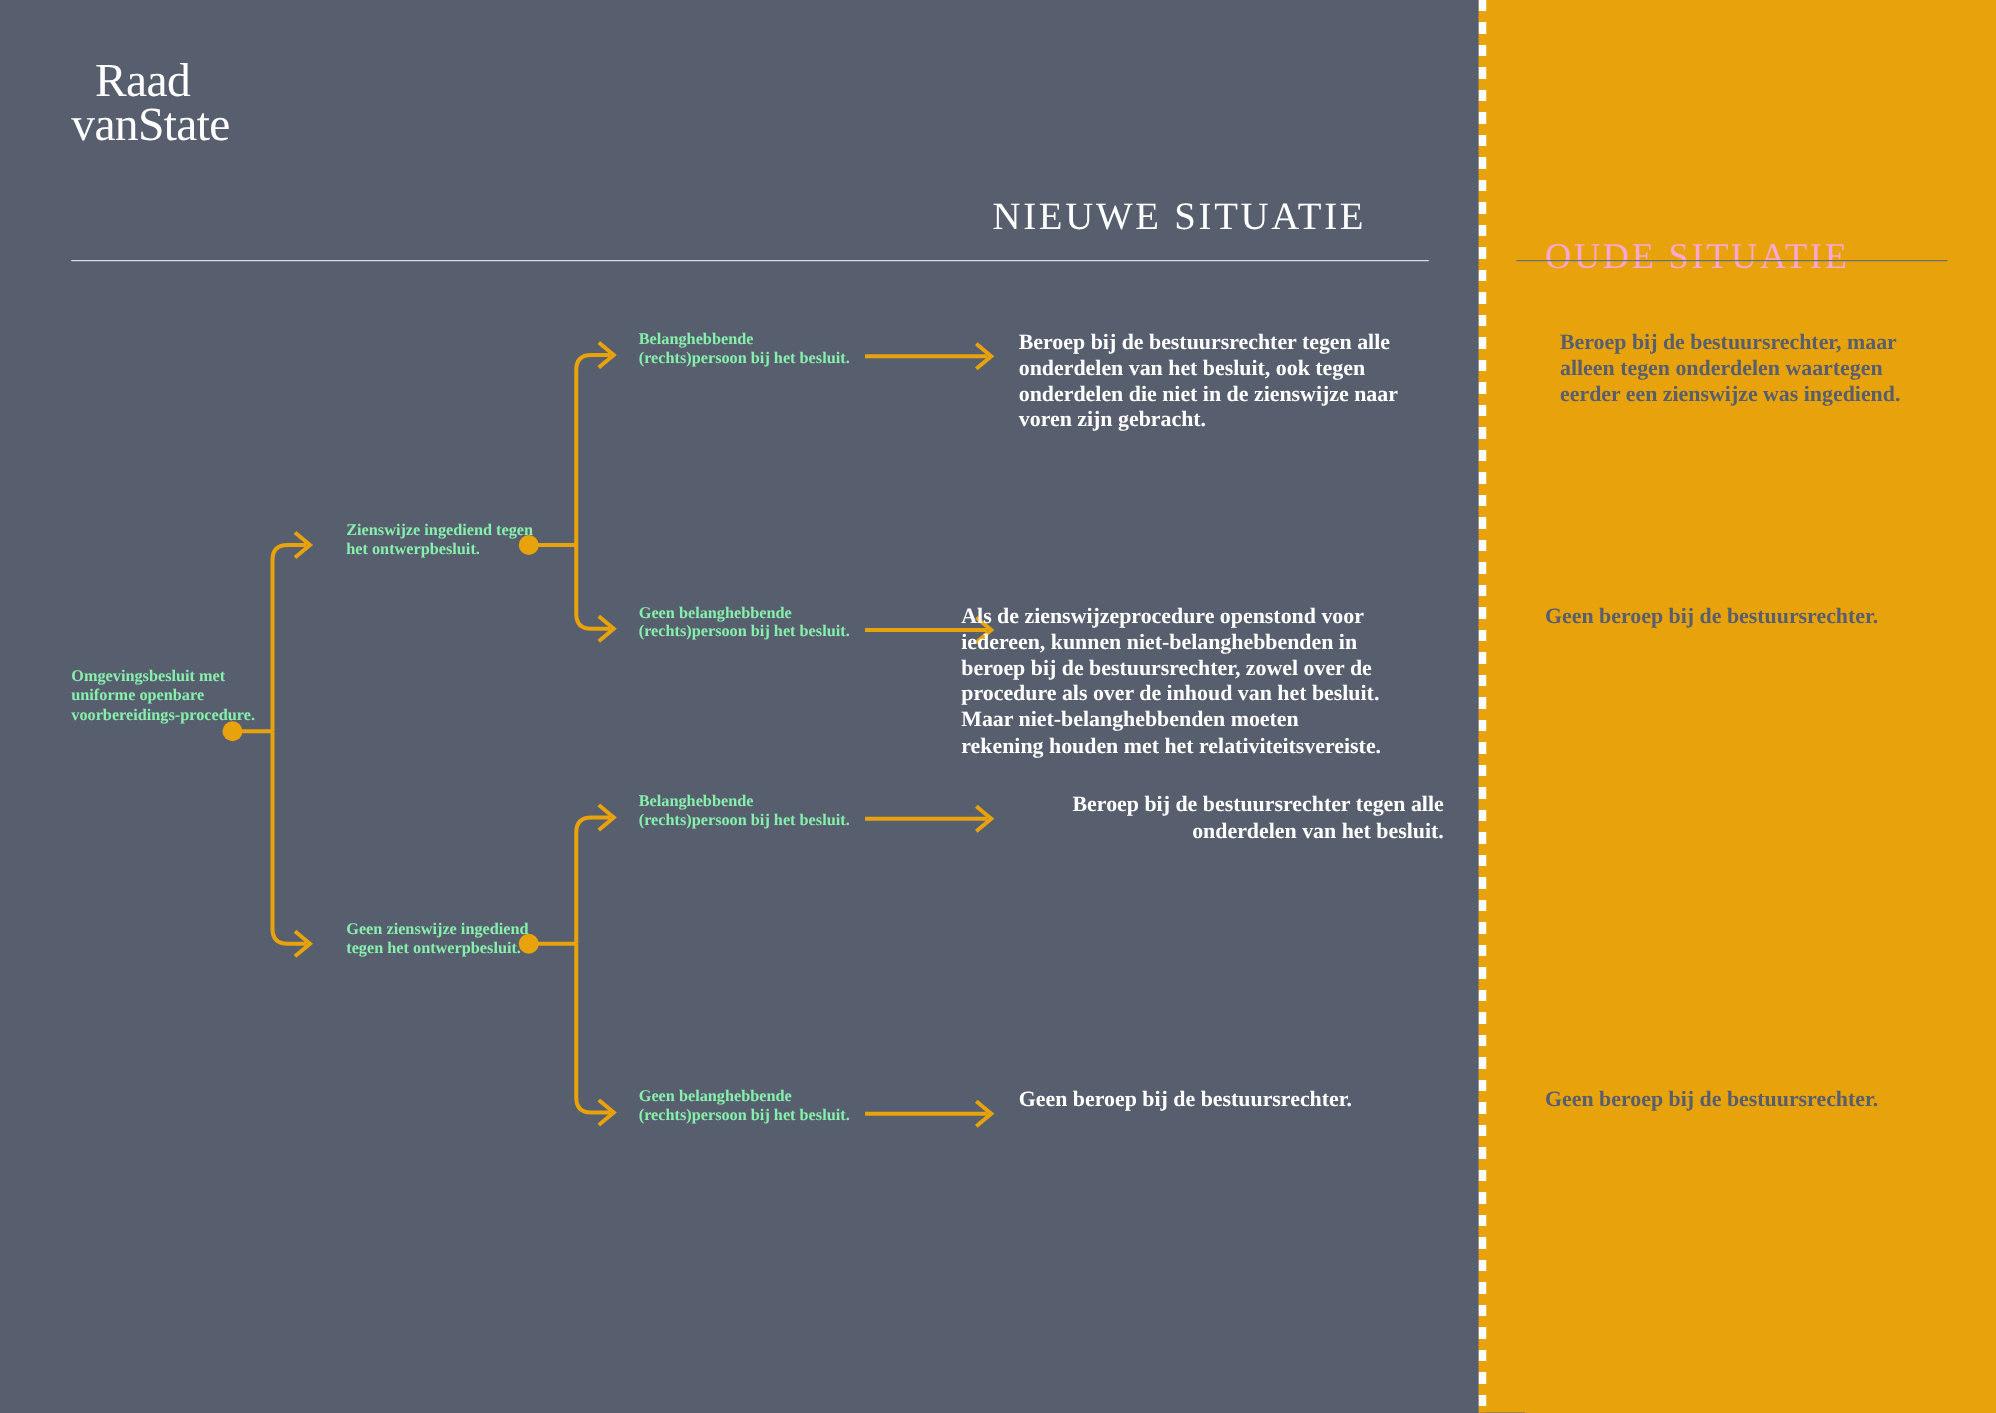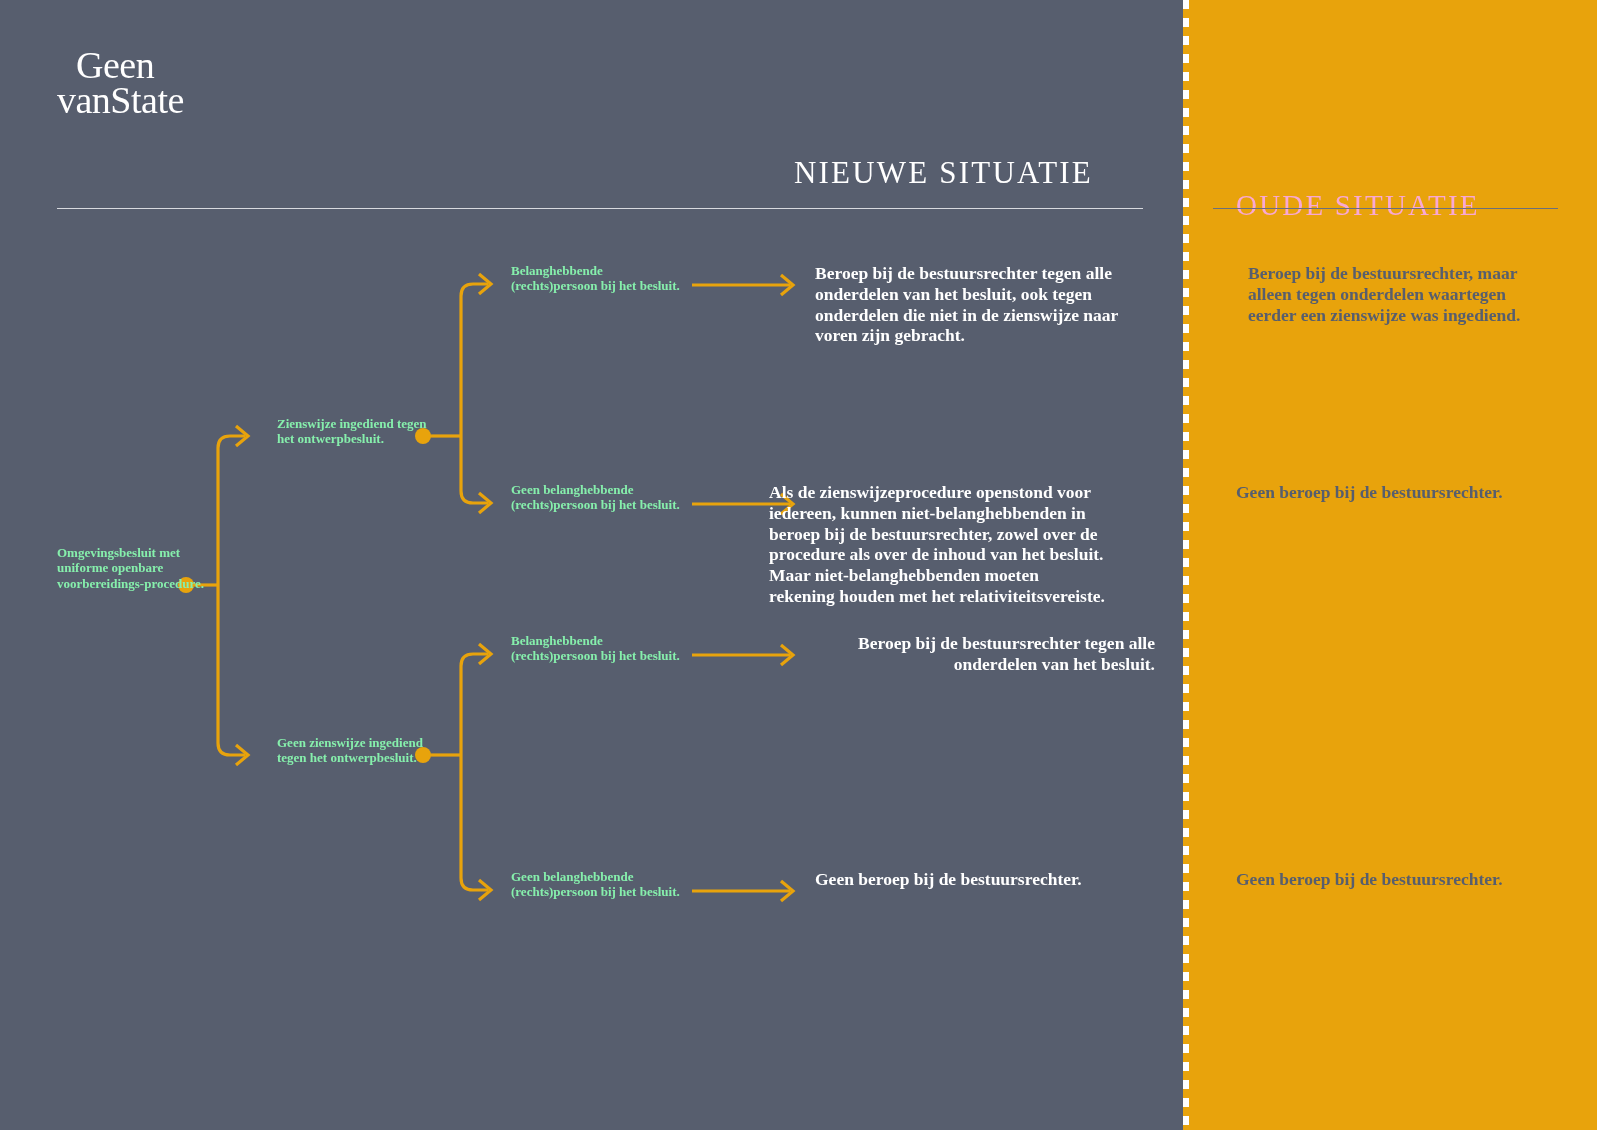--- a/index.html
+++ b/index.html
@@ -115,21 +115,21 @@
 </head>
 <body>
 
 <div id="canvas">
 
   <div class="panel-new"></div>
   <div class="panel-old"></div>
   <div class="divider-dashed"></div>
 
   <div class="logo">
-    <span class="l1">Geen</span>
+    <span class="l1">Raad</span>
     <span class="l2">vanState</span>
   </div>
 
   <div class="hdr-new">NIEUWE SITUATIE</div>
   <div class="rule-new"></div>
   <div class="hdr-old">OUDE SITUATIE</div>
   <div class="rule-old"></div>
 
   <svg class="wires" viewBox="0 0 1183 1130">
     <g fill="none" stroke="#e8a30c" stroke-width="3.2" stroke-linecap="butt">
@@ -166,21 +166,21 @@
       <polyline points="781,881 793,891 781,901"></polyline>
     </g>
 
     <g fill="#e8a30c">
       <circle cx="186" cy="585" r="8"></circle>
       <circle cx="423" cy="436" r="8"></circle>
       <circle cx="423" cy="755" r="8"></circle>
     </g>
   </svg>
 
-  <div class="node" style="left:57px; top:533px; width:150px;margin-top:12px;">Omgevingsbesluit met uniforme openbare voorbereidings-procedure.</div>
+  <div class="node" style="left:57px; top:533px; width:150px;">Omgevingsbesluit met uniforme openbare voorbereidings-procedure.</div>
 
   <div class="node" style="left:277px; top:416px; width:160px;">Zienswijze ingediend tegen het ontwerpbesluit.</div>
   <div class="node" style="left:277px; top:735px; width:160px;">Geen zienswijze ingediend tegen het ontwerpbesluit.</div>
 
   <div class="node" style="left:511px; top:263px; width:175px;">Belanghebbende (rechts)persoon bij het besluit.</div>
   <div class="node" style="left:511px; top:482px; width:175px;">Geen belanghebbende (rechts)persoon bij het besluit.</div>
   <div class="node" style="left:511px; top:633px; width:175px;">Belanghebbende (rechts)persoon bij het besluit.</div>
   <div class="node" style="left:511px; top:869px; width:175px;">Geen belanghebbende (rechts)persoon bij het besluit.</div>
 
   <div class="outcome" style="left:815px; top:263px; width:340px;">Beroep bij de bestuursrechter tegen alle onderdelen van het besluit, ook tegen onderdelen die niet in de zienswijze naar voren zijn gebracht.</div>

